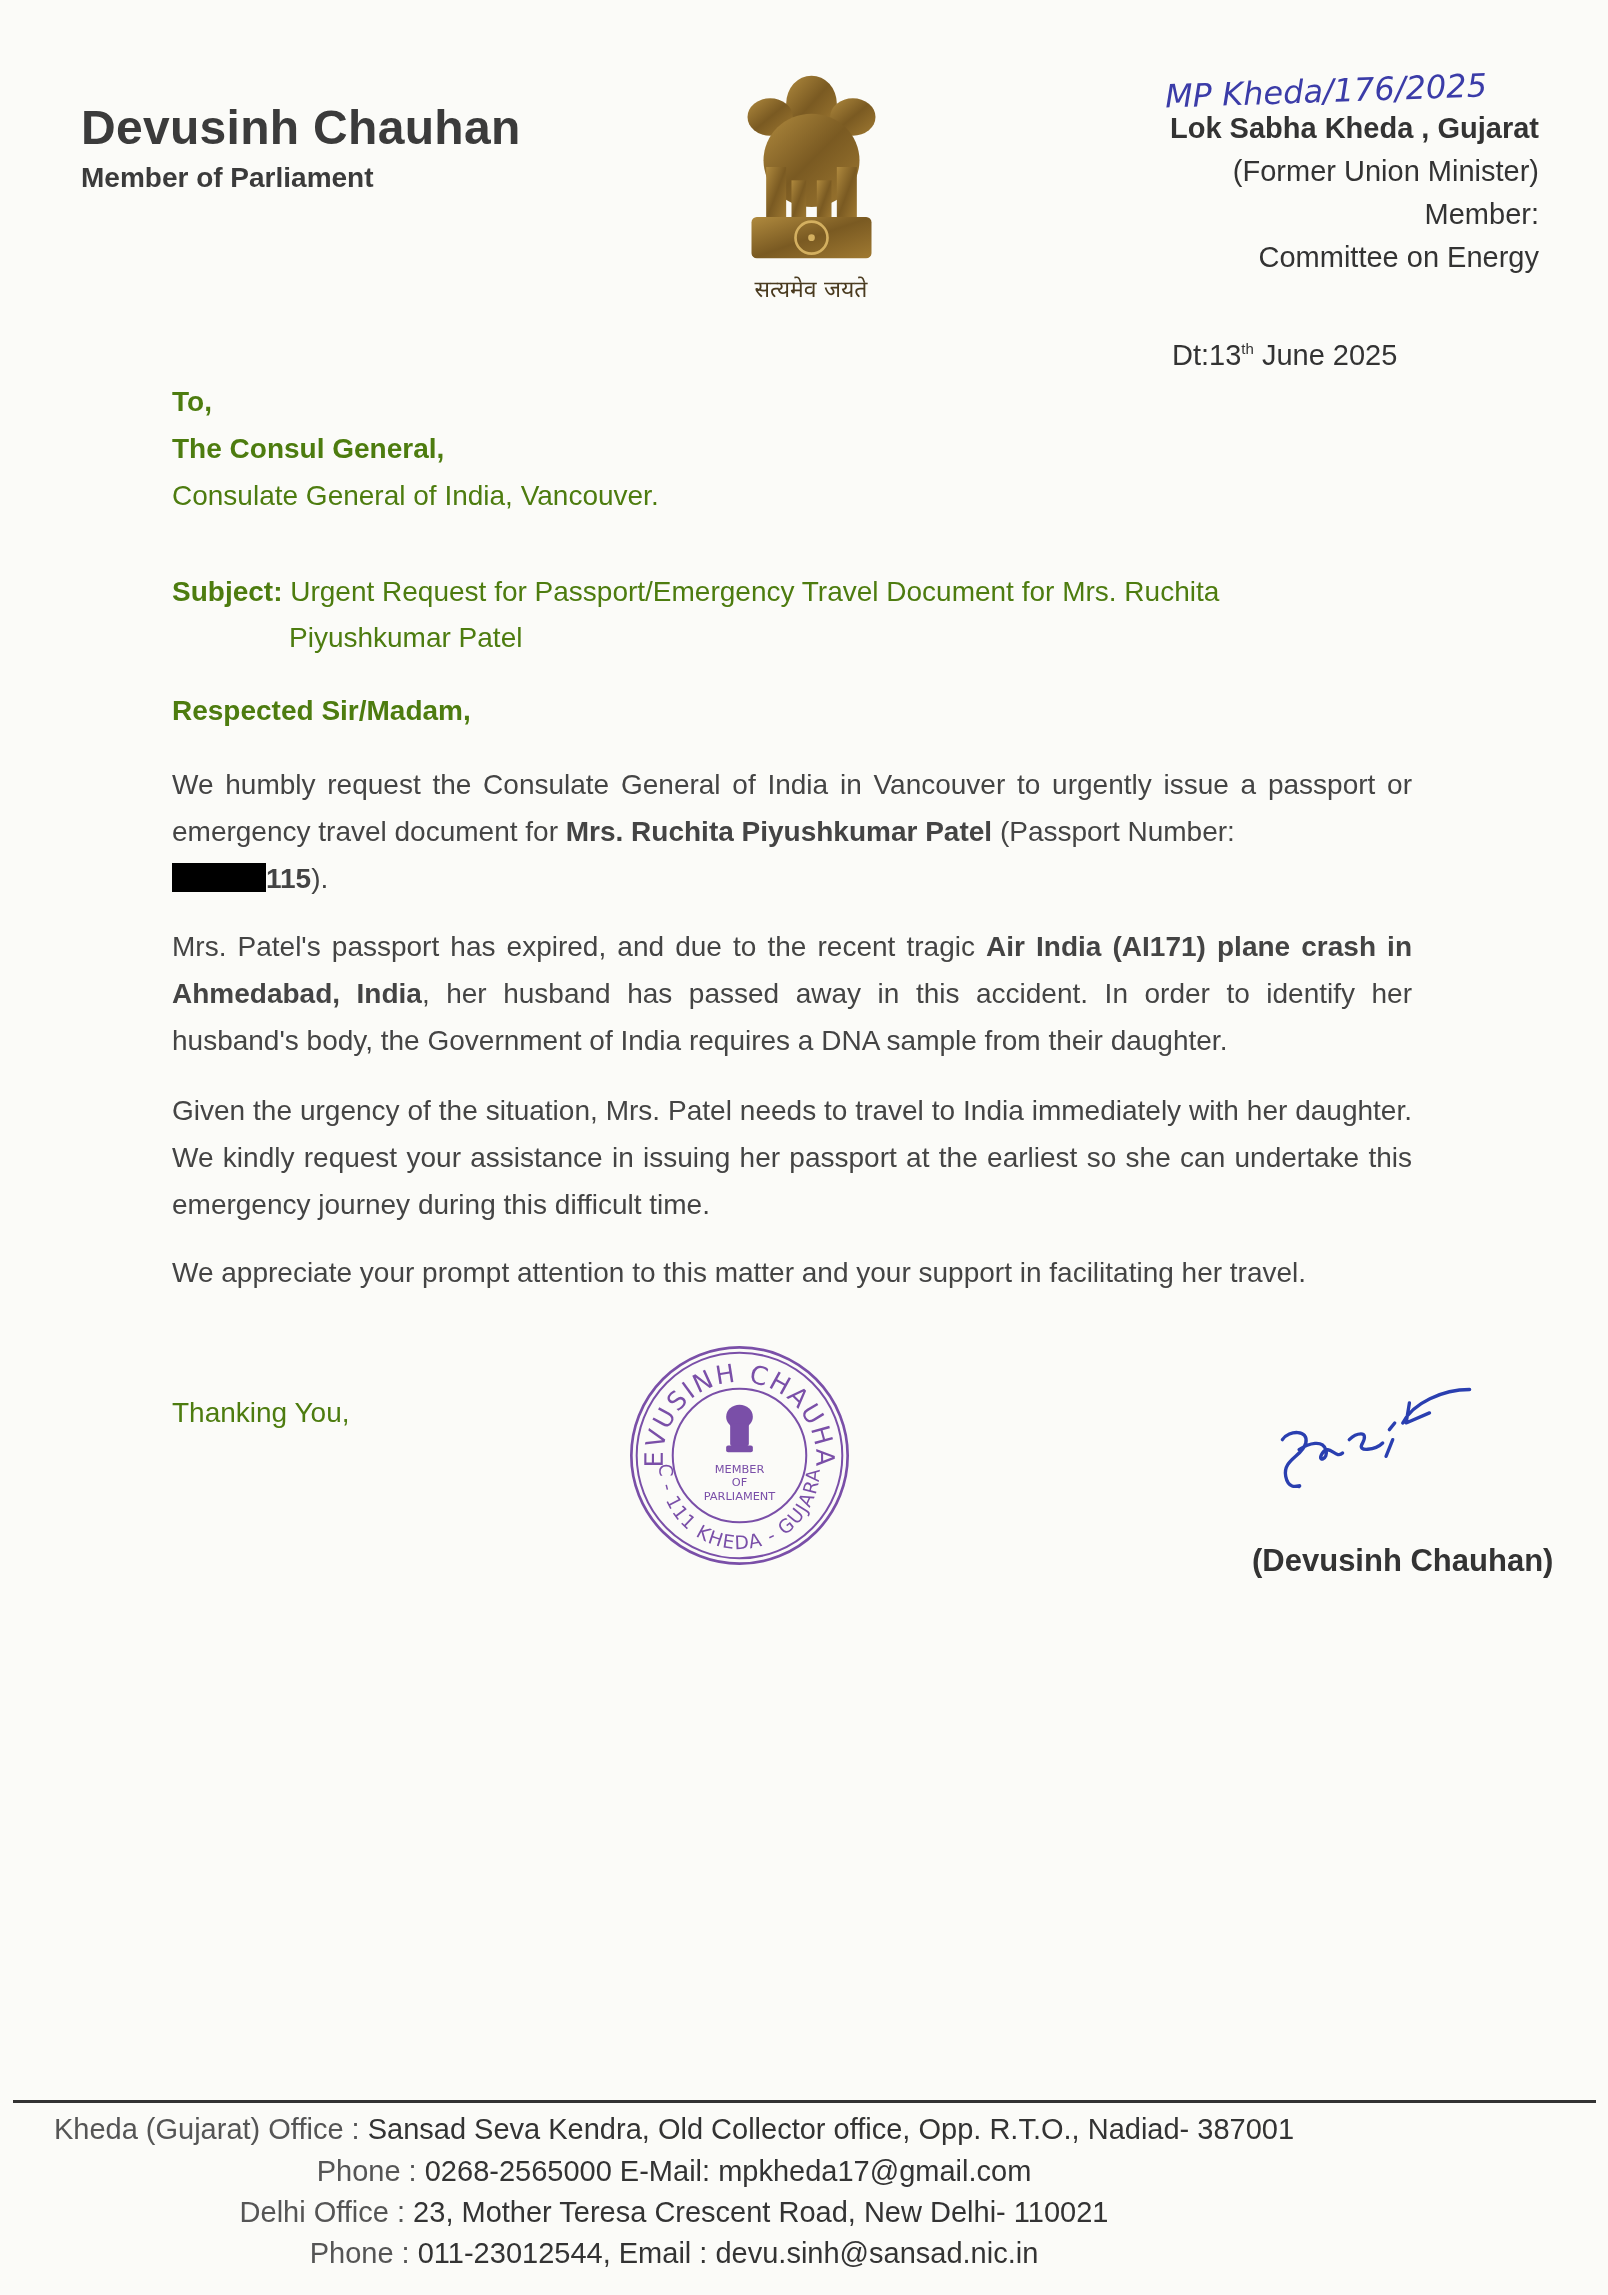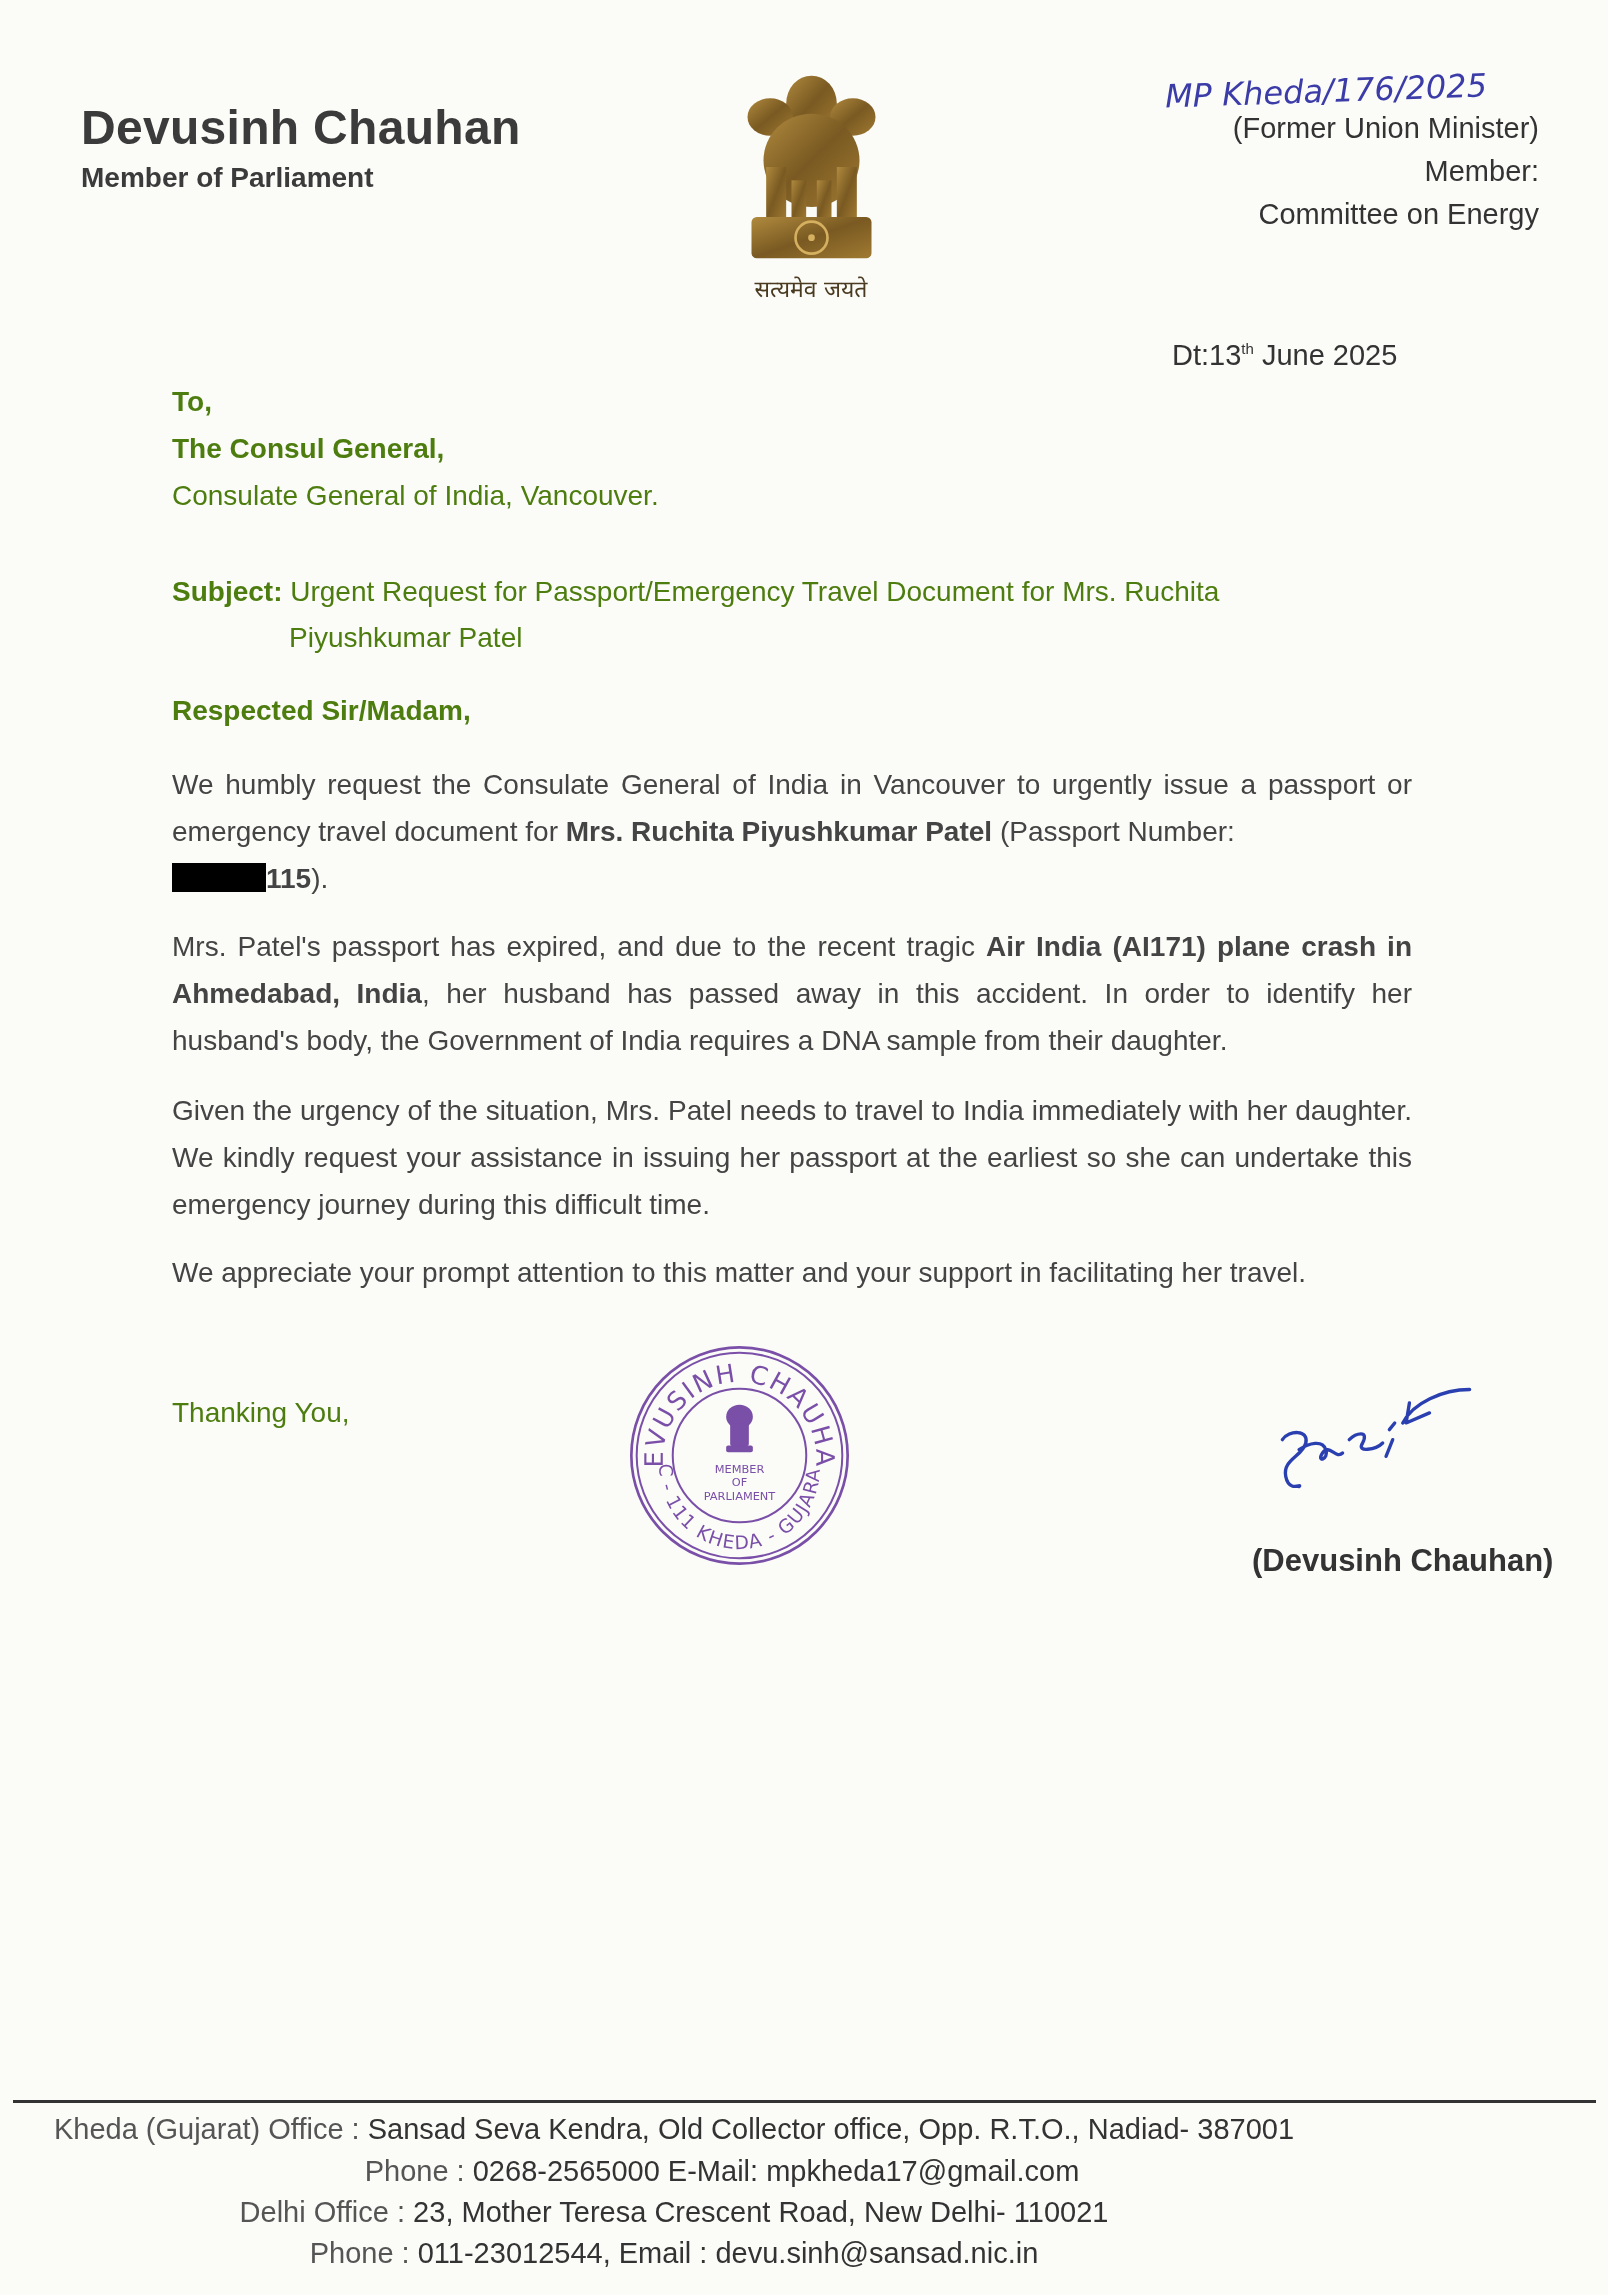--- a/index.html
+++ b/index.html
@@ -64,20 +64,21 @@
     <rect x="20" y="225" width="180" height="62" rx="8" fill="url(#gold)"></rect>
     <circle cx="110" cy="256" r="24" fill="none" stroke="#d4b060" stroke-width="4"></circle>
     <circle cx="110" cy="256" r="5" fill="#d4b060"></circle>
   </svg>
 </div>
 <div class="abs motto">सत्यमेव जयते</div>
 
 <div class="abs ref">MP Kheda/176/2025</div>
 
 <div class="abs right-block">
+  <div class="bold">Lok Sabha Kheda , Gujarat</div>
   <div>(Former Union Minister)</div>
   <div>Member:</div>
   <div>Committee on Energy</div>
 </div>
 
 <div class="abs date"><span>Dt:13</span><sup>th</sup><span> June 2025</span></div>
 
 <div class="abs left-col bold" style="top:386px;">To,</div>
 <div class="abs left-col bold" style="top:433px;">The Consul General,</div>
 <div class="abs left-col" style="top:480px;">Consulate General of India, Vancouver.</div>
@@ -126,16 +127,16 @@
 <div class="abs sig">
   <svg width="214" height="134" viewBox="0 0 320 200">
     <path d="M 20 95 C 30 80, 60 80, 55 100 C 50 120, 20 125, 25 150 C 30 175, 50 160, 45 165 M 45 110 C 60 100, 80 95, 85 110 C 90 125, 70 130, 80 115 C 90 100, 100 125, 110 115 M 120 95 C 130 85, 150 80, 140 100 C 130 115, 160 110, 170 100 M 180 80 L 188 70 M 185 95 L 175 120 M 200 70 C 215 40, 260 20, 300 20 M 210 40 L 205 70 L 240 55" fill="none" stroke="#2a3fb0" stroke-width="5" stroke-linecap="round" stroke-linejoin="round"></path>
   </svg>
 </div>
 
 <div class="abs signame">(Devusinh Chauhan)</div>
 
 <div class="abs rule"></div>
 <div class="abs footer" style="top:2109px;"><span class="lbl">Kheda (Gujarat) Office :</span><span> Sansad Seva Kendra, Old Collector office, Opp. R.T.O., Nadiad- 387001</span></div>
-<div class="abs footer" style="top:2151px;padding-left:48px;"><span class="lbl">Phone :</span><span> 0268-2565000 E-Mail: mpkheda17@gmail.com</span></div>
+<div class="abs footer" style="top:2151px;"><span class="lbl">Phone :</span><span> 0268-2565000 E-Mail: mpkheda17@gmail.com</span></div>
 <div class="abs footer" style="top:2192px;"><span class="lbl">Delhi Office :</span><span> 23, Mother Teresa Crescent Road, New Delhi- 110021</span></div>
 <div class="abs footer" style="top:2233px;"><span class="lbl">Phone :</span><span> 011-23012544, Email : devu.sinh@sansad.nic.in</span></div>
 
 
 </body></html>

